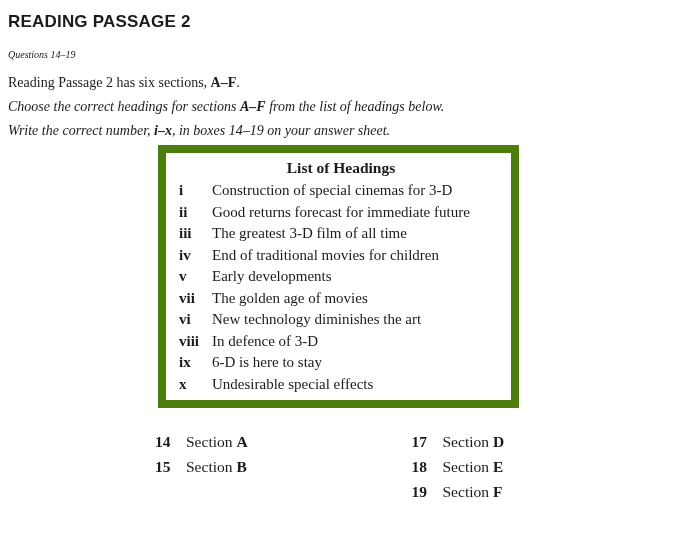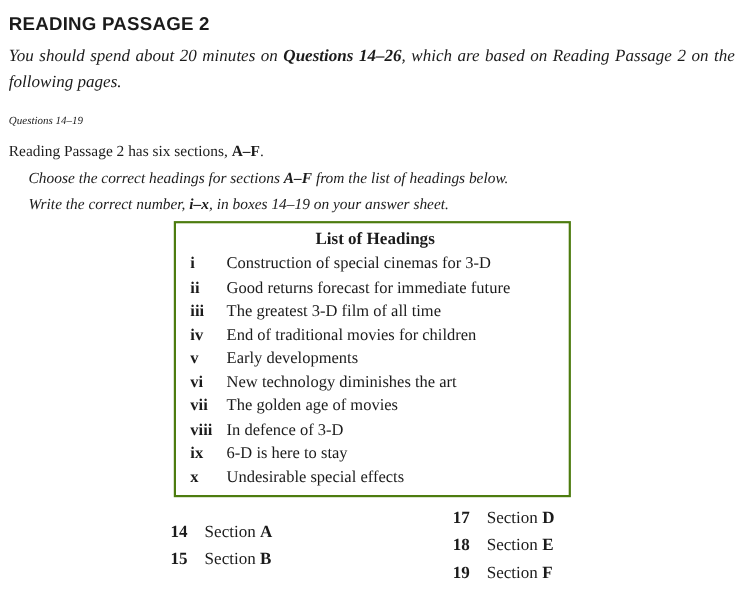--- a/index.html
+++ b/index.html
@@ -38,25 +38,25 @@
     font-size: 10px;
     line-height: 20px;
     font-style: italic;
     font-weight: 400;
   }
   .line {
     margin: 0;
     font-size: 14px;
     line-height: 24px;
   }
-  .line.italic { font-style: italic; margin-left: 18px; }
+  .line.italic { font-style: italic; }
   .headings-box {
     margin: 2px 0 0 150px;
     width: 361px;
-    border: 2px solid #4d7c0f;
+    border: 8px solid #4d7c0f;
     padding: 4px 8px 5px 13px;
     background: #fff;
   }
   .box-title {
     text-align: center;
     font-weight: 700;
     font-size: 15.5px;
     line-height: 21px;
     margin-bottom: 2px;
   }
@@ -64,44 +64,42 @@
     display: flex;
     font-size: 15px;
     line-height: 21.5px;
   }
   .h-numeral {
     flex: 0 0 33px;
     font-weight: 700;
   }
   .h-text { flex: 1; }
   .answers {
-    margin: 6px 0 0 147px;
+    margin: 21px 0 0 147px;
     display: flex;
-    align-items: center;
   }
   .answers-col { width: 295px; }
   .a-row {
     display: flex;
     font-size: 15.5px;
     line-height: 25px;
   }
   .a-num {
     flex: 0 0 31px;
     font-weight: 700;
   }
   .a-label b { font-weight: 700; }
 </style>
 </head>
 <body>
 
 <div class="page">
 
   <h1 class="page-title">READING PASSAGE 2</h1>
 
-  <p class="intro"><span>You should spend about 20 minutes on </span><b>Questions 14–26</b><span>, which are based on Reading Passage 2 on the following pages.</span></p>
 
   <h2 class="q-heading">Questions 14–19</h2>
 
   <p class="line"><span>Reading Passage 2 has six sections, </span><b>A–F</b><span>.</span></p>
 
   <p class="line italic"><span>Choose the correct headings for sections </span><b>A–F</b><span> from the list of headings below.</span></p>
 
   <p class="line italic"><span>Write the correct number, </span><b>i–x</b><span>, in boxes 14–19 on your answer sheet.</span></p>
 
   <div class="headings-box">
@@ -121,26 +119,26 @@
     </div>
     <div class="h-item">
       <span class="h-numeral">iv</span>
       <span class="h-text">End of traditional movies for children</span>
     </div>
     <div class="h-item">
       <span class="h-numeral">v</span>
       <span class="h-text">Early developments</span>
     </div>
     <div class="h-item">
+      <span class="h-numeral">vii</span>
+      <span class="h-text">The golden age of movies</span>
+    </div>
+    <div class="h-item">
       <span class="h-numeral">vi</span>
       <span class="h-text">New technology diminishes the art</span>
-    </div>
-    <div class="h-item">
-      <span class="h-numeral">vii</span>
-      <span class="h-text">The golden age of movies</span>
     </div>
     <div class="h-item">
       <span class="h-numeral">viii</span>
       <span class="h-text">In defence of 3-D</span>
     </div>
     <div class="h-item">
       <span class="h-numeral">ix</span>
       <span class="h-text">6-D is here to stay</span>
     </div>
     <div class="h-item">

